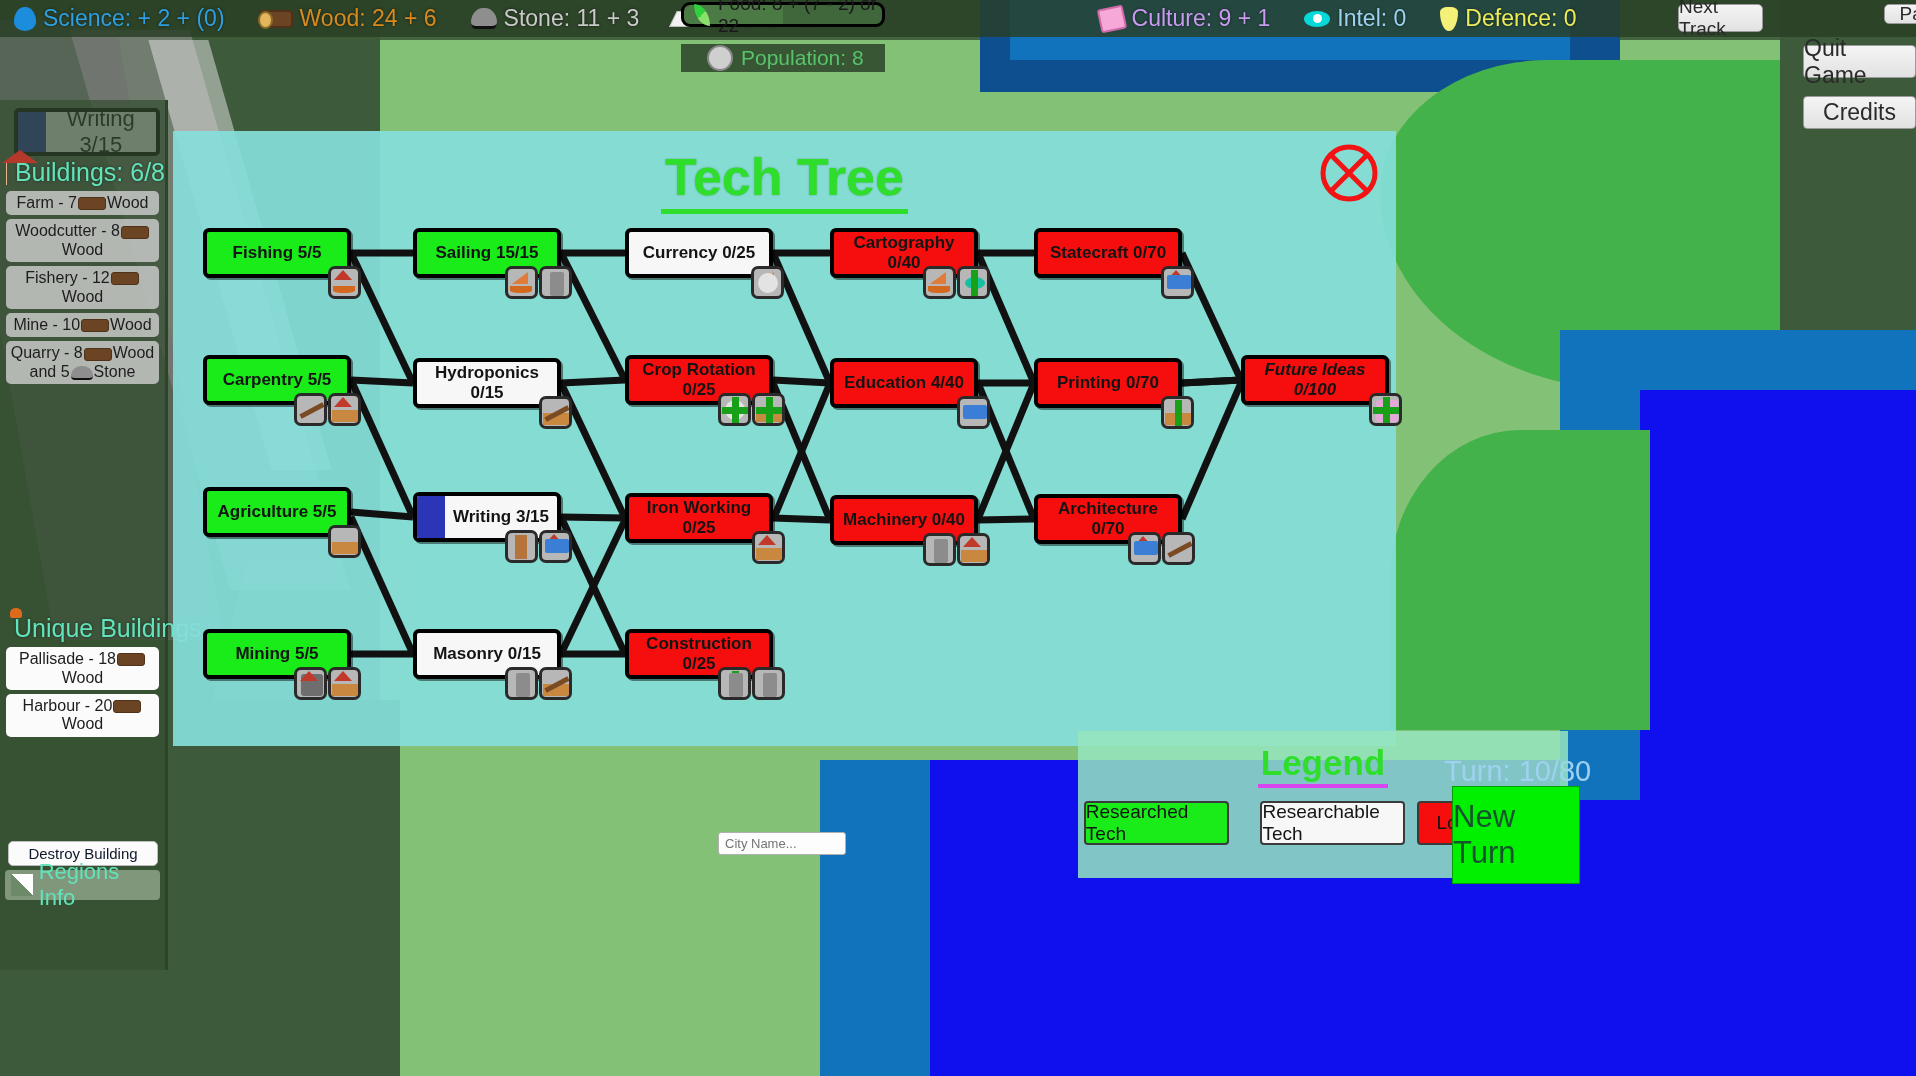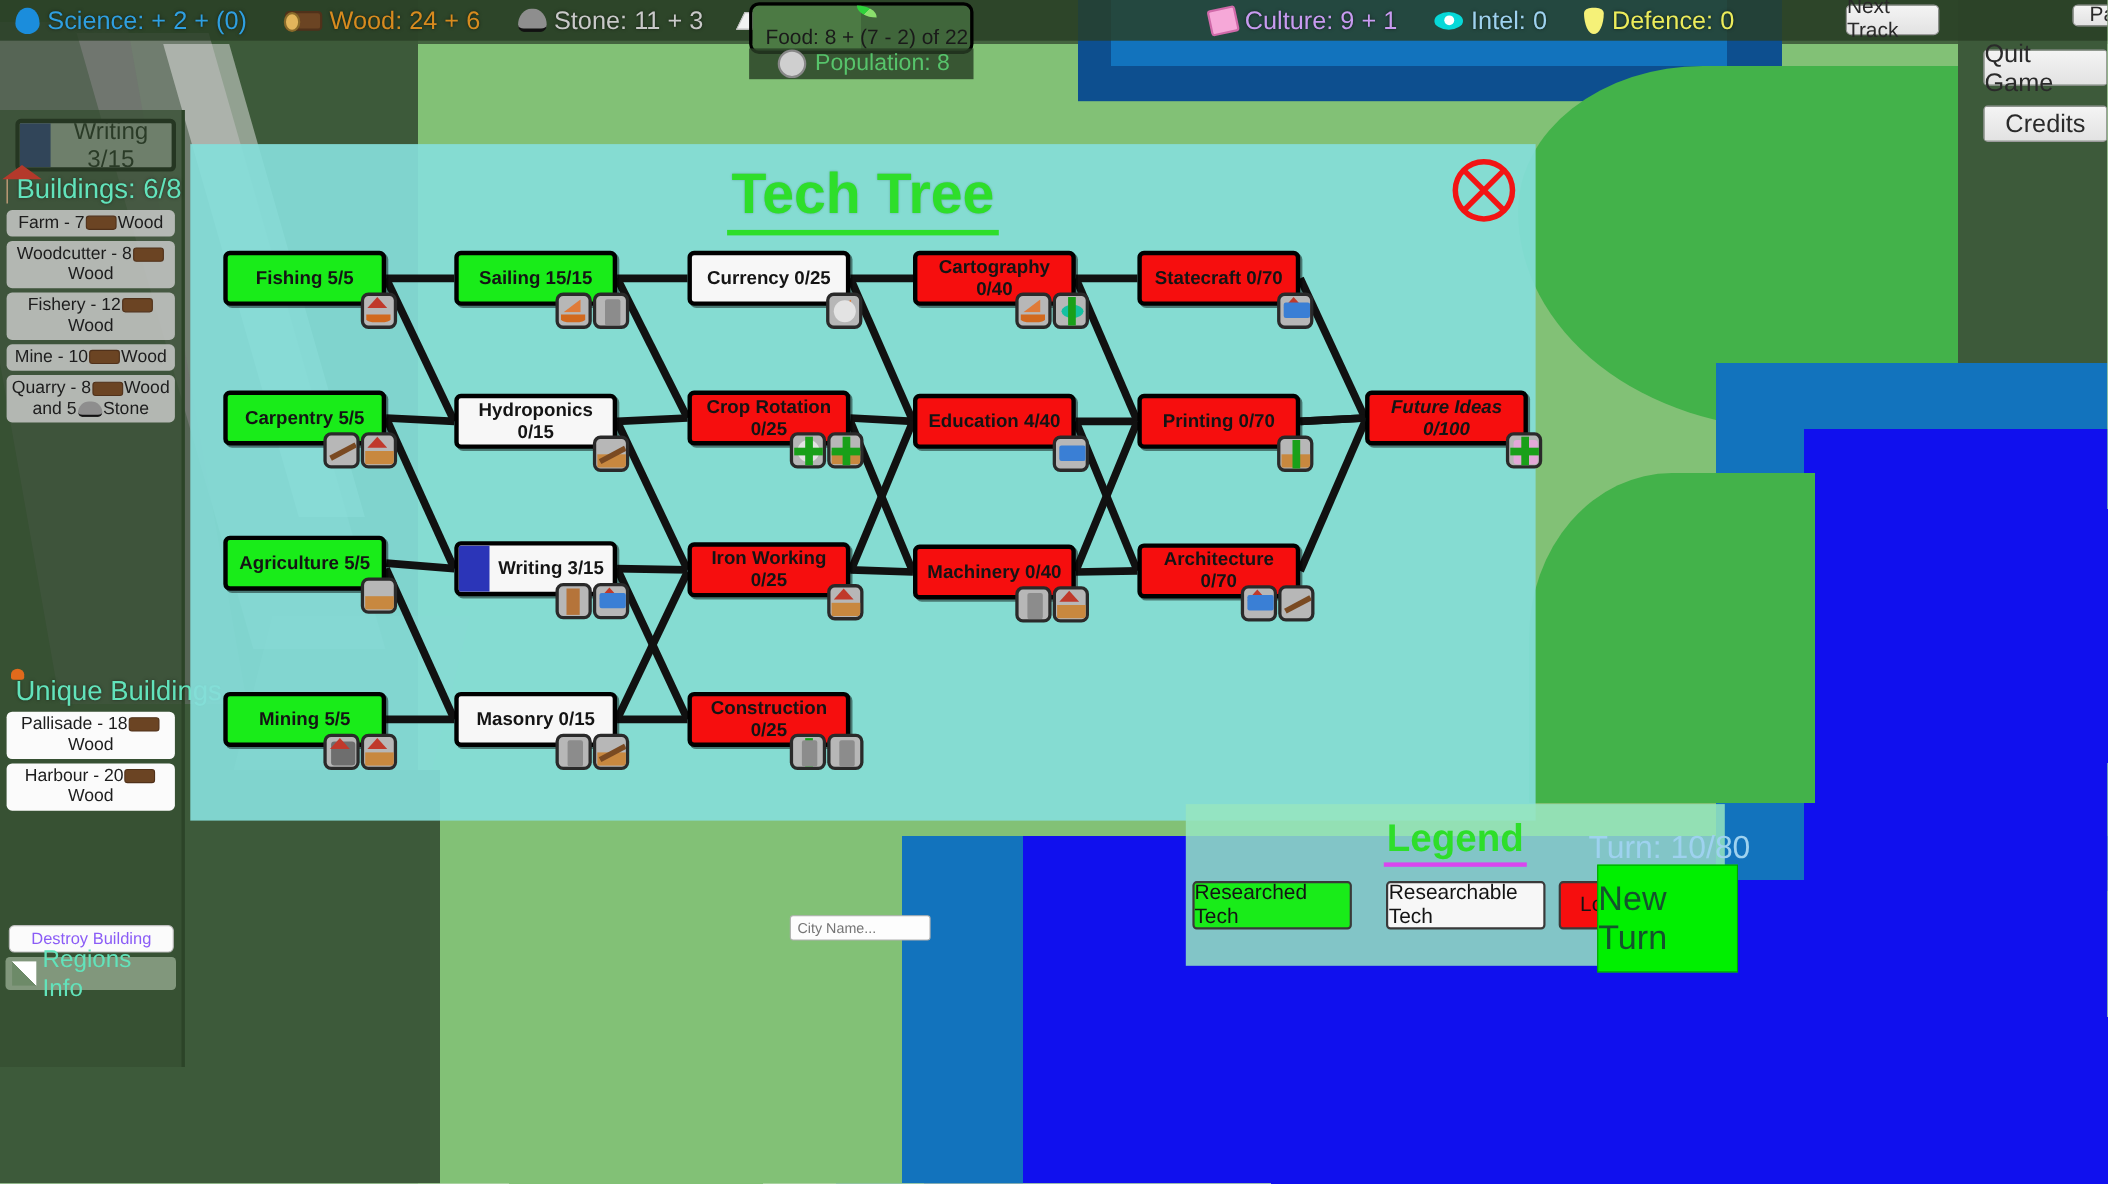--- a/index.html
+++ b/index.html
@@ -51,26 +51,25 @@
   .ic-culture{ width:22px;height:20px;background:#f6a8d8;border:2px solid #d06aa9;border-radius:3px;transform:rotate(-12deg);}
   .ic-intel{ width:26px;height:16px;background:#07d8d8;border-radius:50%;display:flex;align-items:center;justify-content:center;}
   .ic-intel::after{content:"";width:9px;height:9px;border-radius:50%;background:#fff;}
   .ic-defence{ width:18px;height:24px;background:#f5f178;border-radius:40% 40% 50% 50%/20% 20% 80% 80%;}
 
   .c-science{color:#2f9fe0;} .c-wood{color:#d78b1f;} .c-stone{color:#c9c9c9;}
   .c-iron{color:#cfcfcf;} .c-food{color:#1a1a1a;} .c-pop{color:#57c46b;}
   .c-culture{color:#c89bf0;} .c-intel{color:#9ed2ef;} .c-defence{color:#ecec5b;}
 
   .food-box {
-    position:absolute; left:681px; top:2px; width:204px; height:47px;
+    position:absolute; left:681px; top:2px; width:204px; height:25px;
     border:3px solid #000; border-radius:9px;
     background:linear-gradient(90deg,#4c7a44 0 50%, #40663b 50% 100%);
     display:flex; align-items:center; gap:8px; padding-left:10px;
     box-sizing:border-box;
-    flex-direction:column;
   }
   .pop-row {
     position:absolute; left:681px; top:44px; width:204px; height:28px;
     background:rgba(40,62,36,0.82);
     display:flex; align-items:center; gap:8px; padding-left:26px;
     box-sizing:border-box; font-size:21px;
   }
 
   
   .gbtn {
@@ -120,21 +119,21 @@
     line-height:1.15; cursor:pointer; box-sizing:border-box;
   }
   .bld.grey{ background:rgba(205,205,205,0.82); }
   .bld.white{ background:#fbfbfb; }
   .bld.dim{ background:rgba(150,170,145,0.82); }
   .mini-wood{display:inline-block;width:26px;height:11px;background:#6b4423;border:1px solid #50311a;border-radius:3px;vertical-align:middle;margin:0 1px;}
   .mini-stone{display:inline-block;width:22px;height:12px;background:#8e8e8e;border-radius:45% 45% 18% 18%/70% 70% 30% 30%;border-bottom:2px solid #111;vertical-align:middle;margin:0 1px;}
 
   #btn-destroy{position:absolute; left:8px; top:741px; width:148px; height:23px;
      background:#fbfbfb; border:1px solid #bdbdbd; border-radius:5px;
-     font-size:15px; color:#8b5cf6; display:flex;align-items:center;justify-content:center;cursor:pointer;}
+     font-size:15px; color:#0f172a; display:flex;align-items:center;justify-content:center;cursor:pointer;}
   #regions-info{position:absolute; left:5px; top:770px; width:155px; height:30px;
      background:rgba(150,170,145,0.78); border-radius:4px;
      display:flex;align-items:center; gap:6px; padding-left:6px;
      color:#62e3bb; font-size:22px; box-sizing:border-box; cursor:pointer;}
   .ic-flag{width:22px;height:22px;background:linear-gradient(45deg,#6d8a68 0 50%,#fff 50% 100%);}
 
   
   .tech-panel {
     position:absolute; left:173px; top:131px; width:1223px; height:615px;
     background:rgba(133,222,217,0.93);

